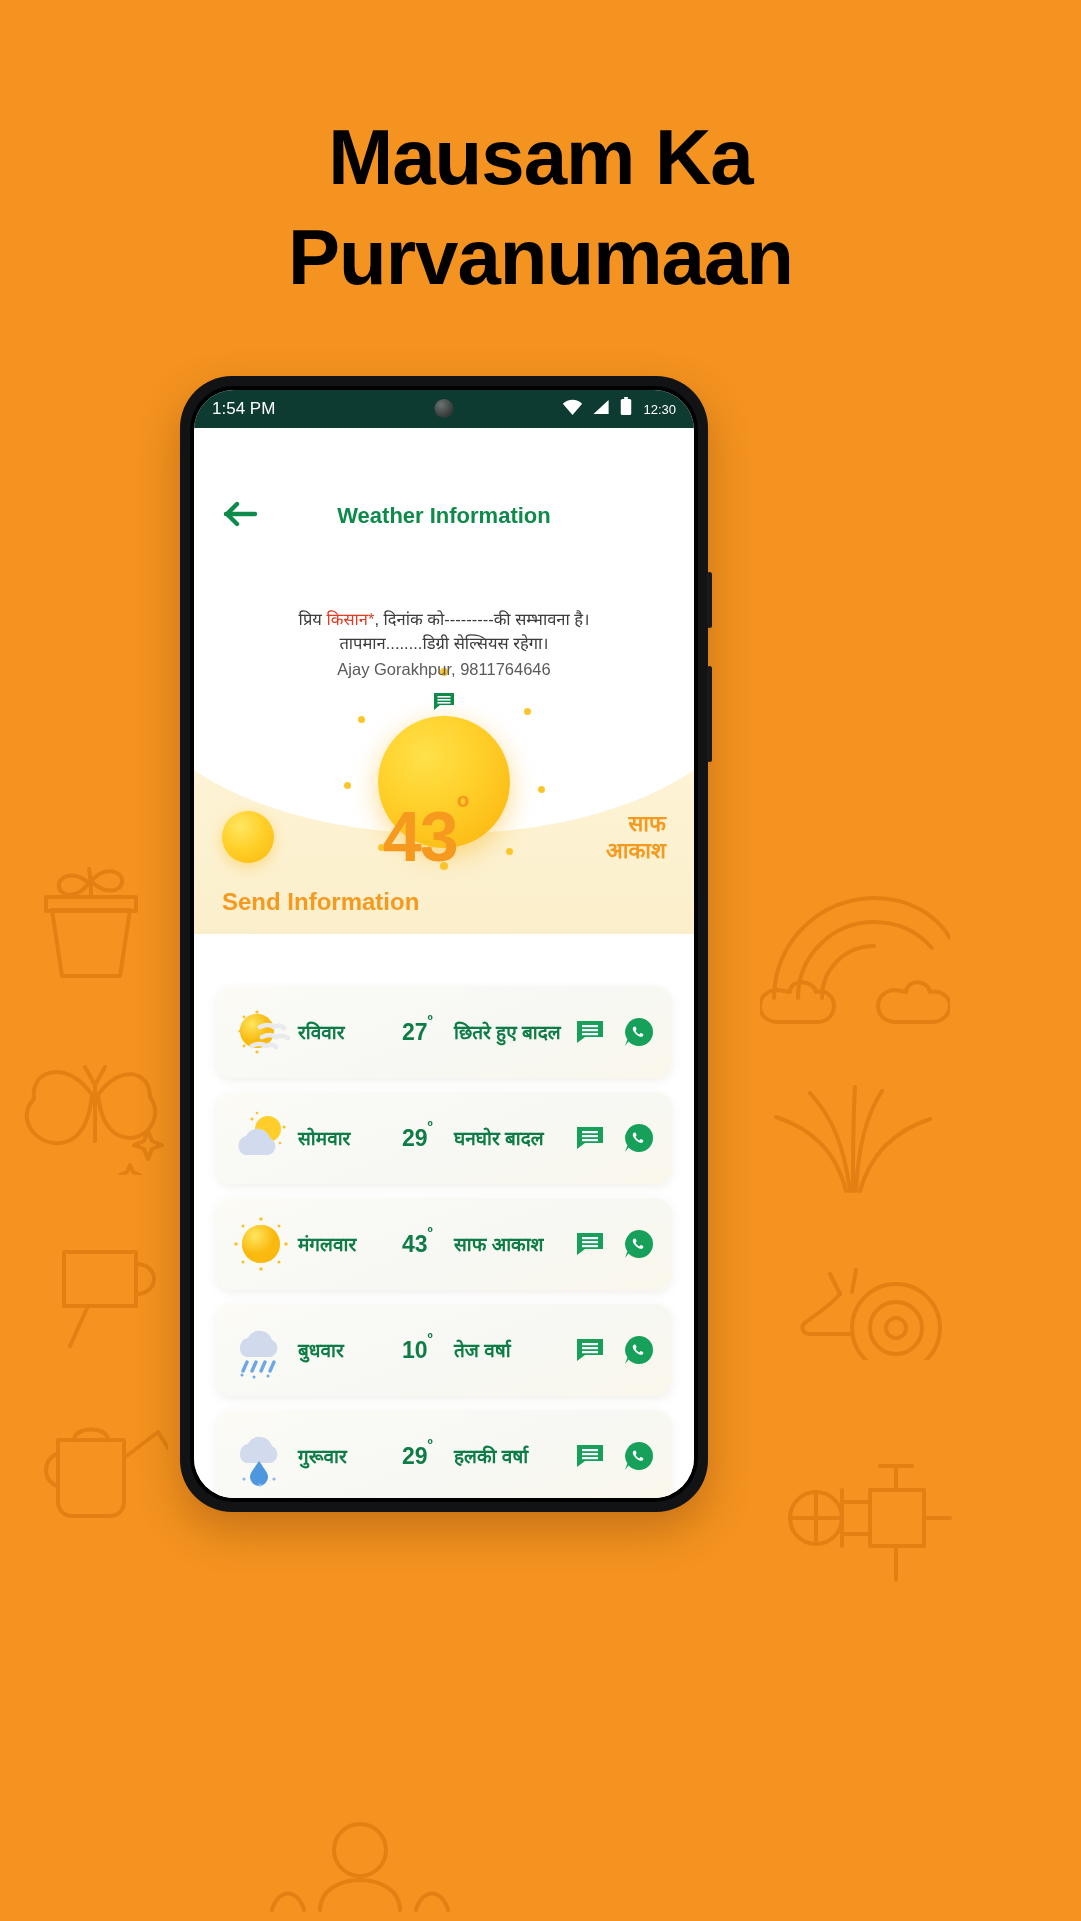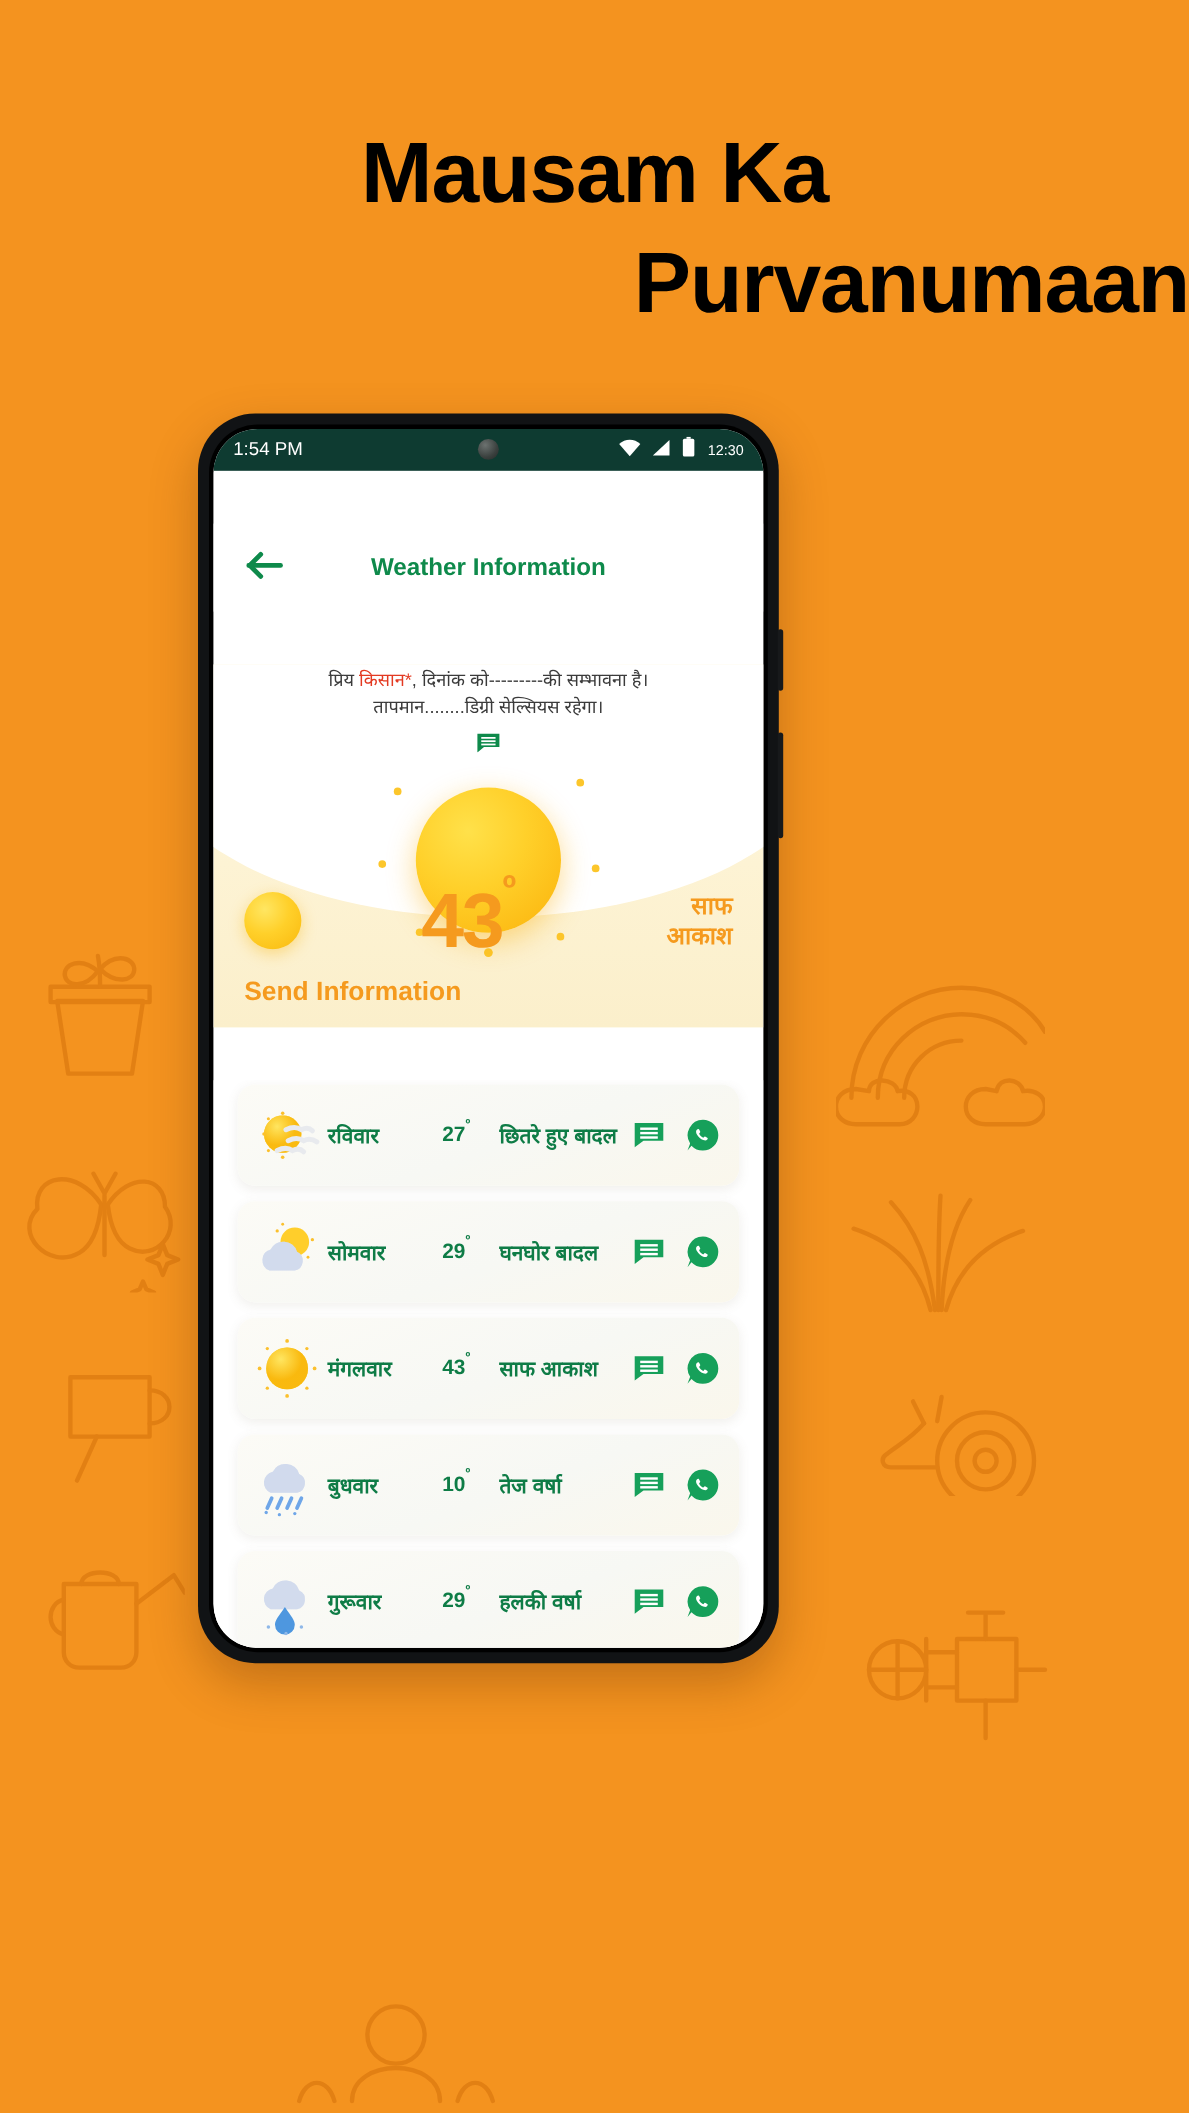--- a/index.html
+++ b/index.html
@@ -18,21 +18,21 @@
   
   .headline {
     position: absolute; left: 0; right: 0; top: 108px;
     text-align: center;
     color: #000000;
     font-size: 78px;
     font-weight: 700;
     line-height: 1.28;
     letter-spacing: -1px;
   }
-  .headline .l2 { display: block; text-align: right; }
+  .headline .l2 { display: block; }
 
   
   .phone {
     position: absolute;
     left: 180px; top: 376px;
     width: 528px; height: 1136px;
     background: #111315;
     border-radius: 52px;
     box-shadow: 0 18px 44px rgba(90,40,5,.30);
     padding: 10px;
@@ -173,21 +173,21 @@
     box-shadow: 0 3px 10px rgba(120,110,80,.10);
     display: flex; align-items: center;
     padding: 0 18px 0 14px;
     cursor: pointer;
   }
   .r-icon { width: 62px; height: 62px; flex: 0 0 62px; position: relative; }
   .r-day {
     color: #0E7C46; font-size: 19px; font-weight: 700;
     width: 104px; flex: 0 0 104px; text-align: left; margin-left: 6px;
   }
-  .r-temp { color: #0E7C46; font-size: 19px; font-weight: 700; width: 52px; flex: 0 0 52px; }
+  .r-temp { color: #0E7C46; font-size: 23px; font-weight: 700; width: 52px; flex: 0 0 52px; }
   .r-cond { color: #0E7C46; font-size: 19px; font-weight: 700; flex: 1 1 auto; }
   .r-acts { display: flex; align-items: center; gap: 20px; }
   .act { cursor: pointer; display: flex; }
 
   sup.deg { font-size: .62em; position: relative; top: -.45em; }
 </style>
 </head>
 <body>
 
 <div class="doodles">
@@ -313,20 +313,21 @@
         <span class="ray" style="left:50%;margin-left:62px;top:244px;width:7px;height:7px;"></span>
         <span class="ray" style="left:50%;margin-left:-4px;top:258px;width:8px;height:8px;"></span>
 
         <div class="big-sun"></div>
 
         <div class="msg-block">
           <div class="msg-line">
             <span>प्रिय </span><span class="msg-em">किसान*</span><span>, दिनांक को---------की सम्भावना है।</span>
           </div>
           <div class="msg-line">तापमान........डिग्री सेल्सियस रहेगा।</div>
+          <div class="msg-sign">Ajay Gorakhpur, 9811764646</div>
           <span class="msg-chat">
             <svg width="22" height="18" viewBox="0 0 22 18">
               <path d="M1 1 h20 v12 h-14 l-6 5z" fill="#0E8A4B"></path>
               <rect x="4.5" y="4" width="13" height="1.6" fill="#fff"></rect>
               <rect x="4.5" y="7" width="13" height="1.6" fill="#fff"></rect>
               <rect x="4.5" y="10" width="13" height="1.6" fill="#fff"></rect>
             </svg>
           </span>
         </div>
 

